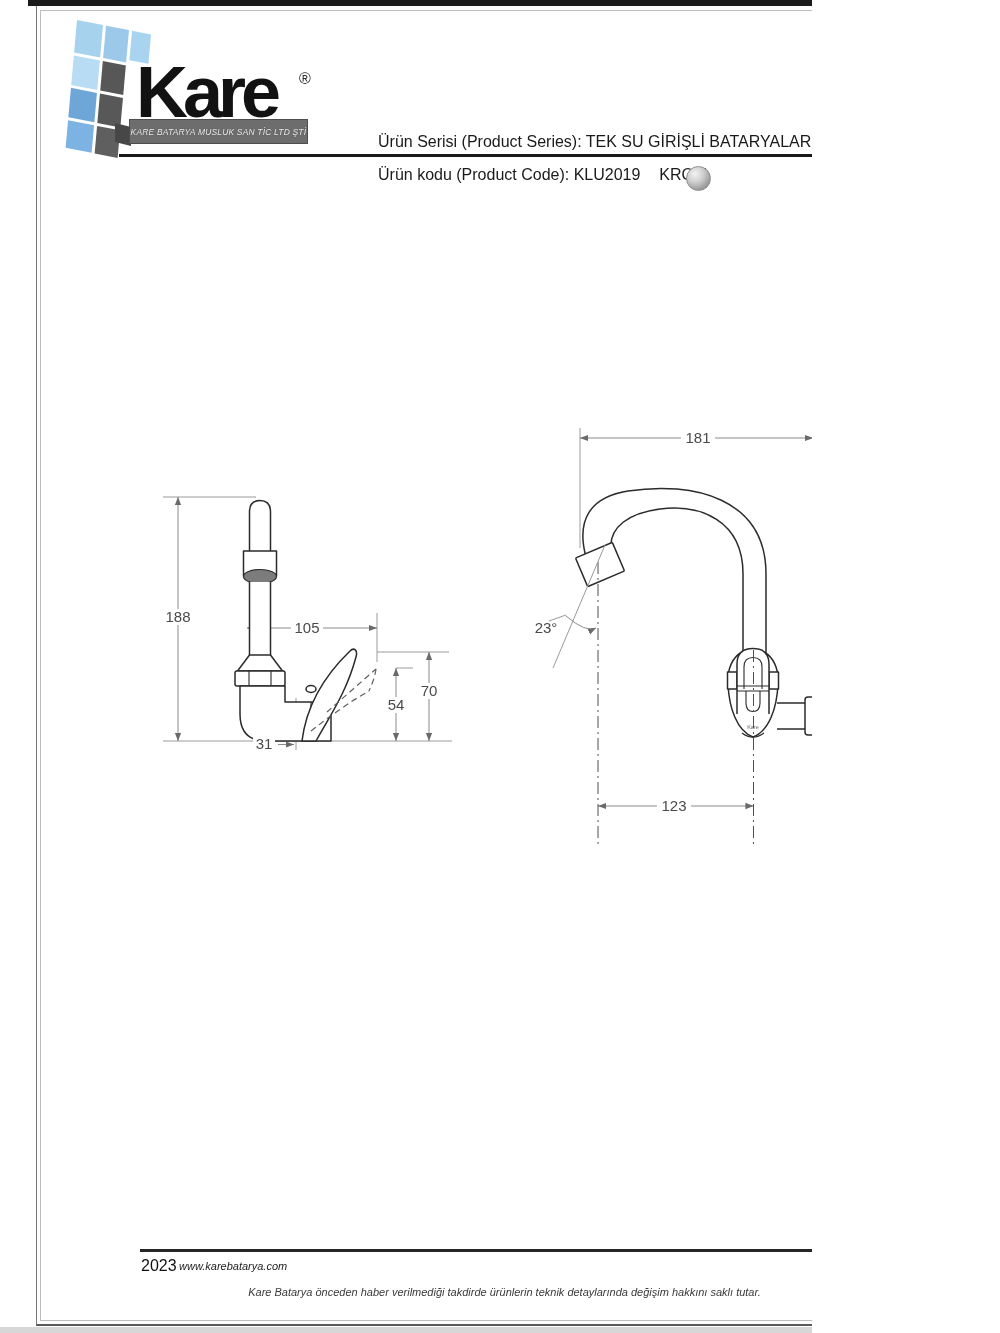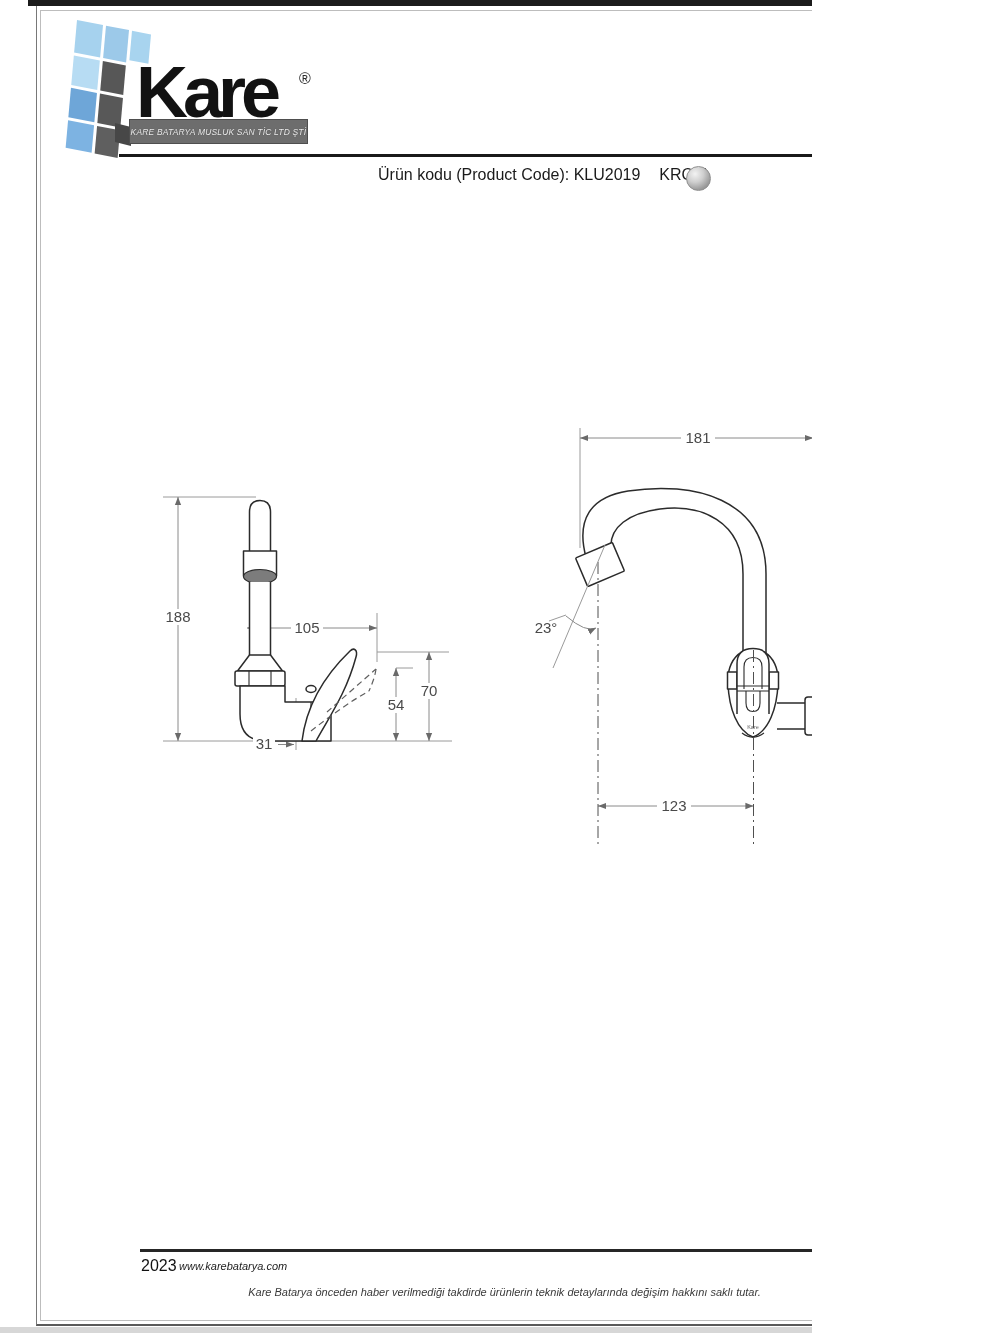--- a/index.html
+++ b/index.html
@@ -82,20 +82,24 @@
       <span class="tile" style="width:23px;height:28px;background:#5f5f5f;"></span>
     </div>
   </div>
   <div class="abs brand">Kare</div>
   <div class="abs regmark">®</div>
   <div class="abs banner-flap"></div>
   <div class="abs banner">
     <span>KARE BATARYA MUSLUK SAN TİC LTD ŞTİ</span>
   </div>
 
+  <div class="abs series-line">
+    <span>Ürün Serisi (Product Series):</span>
+    <span>TEK SU GİRİŞLİ BATARYALAR</span>
+  </div>
   <div class="abs rule1"></div>
   <div class="abs code-line">
     <span>Ürün kodu (Product Code):</span>
     <span>KLU2019</span>
     <span class="gap"></span>
     <span>KROM</span>
   </div>
   <div class="abs chrome-ball"></div>
 
   <svg class="abs drawing" width="740" height="445" viewBox="140 415 740 445" xmlns="http://www.w3.org/2000/svg">

